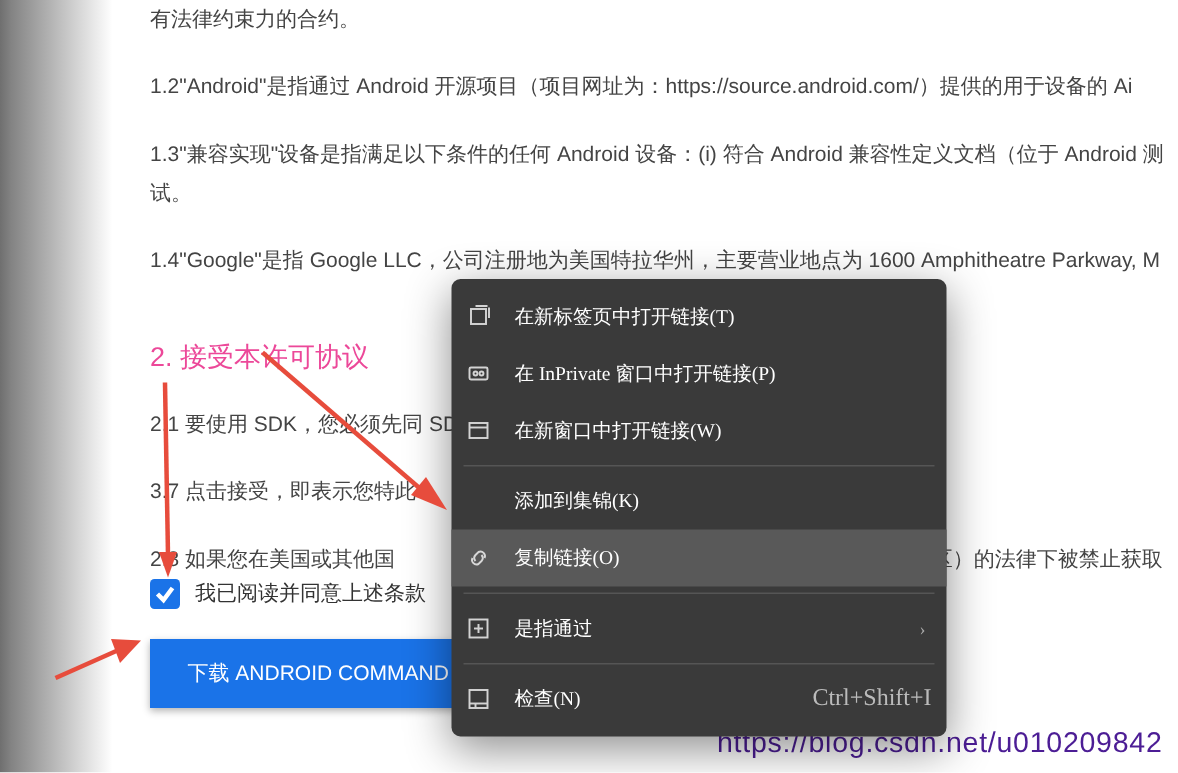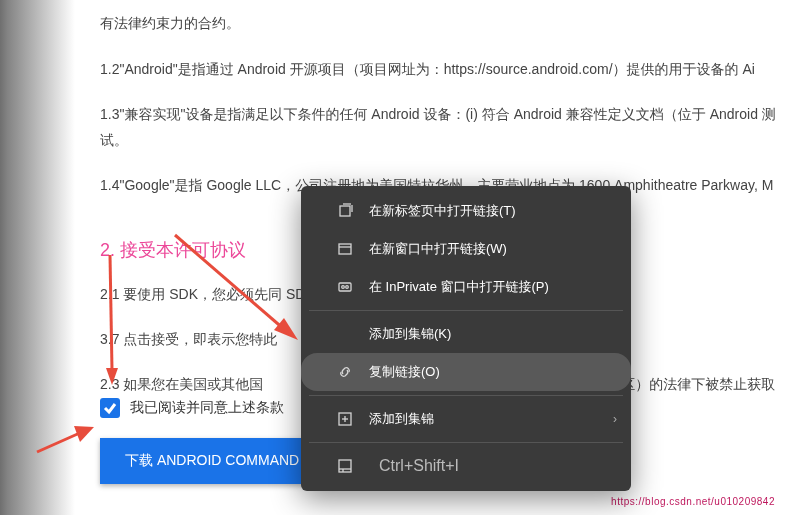--- a/index.html
+++ b/index.html
@@ -17,21 +17,21 @@
     }
     .content {
       position: absolute; left: 100px; top: 0; right: 0;
       padding-right: 0;
     }
     .para {
       font-size: 14px; color: #444; line-height: 1.8;
       margin-top: 20px; margin-bottom: 0;
       white-space: nowrap;
     }
-    .para:first-child { margin-top: 12px; font-family: Liberation Mono, monospace; }
+    .para:first-child { margin-top: 0; }
     .section-title {
       font-size: 18px; color: #ec4899; font-weight: 400;
       margin-top: 40px; margin-bottom: 20px;
     }
     .checkbox-row {
       display: flex; align-items: center; gap: 10px;
     }
     .checkbox {
       width: 20px; height: 20px; border-radius: 3px;
       background: #1a73e8; display: flex; align-items: center; justify-content: center;
@@ -43,39 +43,40 @@
       display: inline-block;
       margin-top: 20px;
       background: #1a73e8; color: #fff;
       font-size: 14px; font-weight: 500;
       padding: 14px 25px;
       border: none; cursor: pointer;
       box-shadow: 0 2px 5px rgba(0,0,0,0.3);
     }
     .watermark {
       position: absolute; right: 10px; bottom: 8px;
-      font-size: 10px; color: #be185d; letter-spacing: 0.5px;
+      font-size: 19px; color: #4c1d95; letter-spacing: 0.5px;
     }
     
     .ctx {
       position: absolute; left: 301px; top: 186px;
       width: 330px;
       background: #3a3a3a; color: #fff;
       border-radius: 6px;
       box-shadow: 0 8px 30px rgba(0,0,0,0.45);
       font-size: 13px;
       padding: 6px 0;
     }
     .ctx-item {
       display: flex; align-items: center;
-      padding: 10px 36px;
+      padding: 10px 10px;
       cursor: pointer;
       position: relative;
-    }
-    .ctx-item.highlight { background: #595959; border-radius: 16px; }
+      font-family: Liberation Serif, serif;
+    }
+    .ctx-item.highlight { background: #595959; }
     .ctx-icon {
       width: 16px; height: 16px; margin-right: 16px;
       display: flex; align-items: center; justify-content: center;
       opacity: 0.85; flex-shrink: 0;
     }
     .ctx-icon svg { width: 16px; height: 16px; fill: none; stroke: #eee; stroke-width: 1.3; }
     .ctx-spacer { width: 16px; margin-right: 16px; flex-shrink: 0; }
     .ctx-label { flex: 1; white-space: nowrap; }
     .ctx-short { color: #bbb; font-size: 16px; margin-left: 10px; }
     .ctx-sep { height: 1px; background: #555; margin: 4px 8px; }
@@ -132,36 +133,36 @@
           <rect x="3" y="3" width="10" height="10"></rect>
           <line x1="6" y1="1" x2="14" y2="1"></line>
           <line x1="15" y1="2" x2="15" y2="9"></line>
         </svg>
       </span>
       <span class="ctx-label">在新标签页中打开链接(T)</span>
     </div>
     <div class="ctx-item">
       <span class="ctx-icon">
         <svg viewBox="0 0 16 16">
-          <rect x="2" y="3" width="12" height="10"></rect>
-          <line x1="2" y1="6" x2="14" y2="6"></line>
-        </svg>
-      </span>
-      <span class="ctx-label">在新窗口中打开链接(W)</span>
-    </div>
-    <div class="ctx-item">
-      <span class="ctx-icon">
-        <svg viewBox="0 0 16 16">
           <rect x="2" y="4" width="12" height="8" rx="1"></rect>
           <circle cx="6" cy="8" r="1.3"></circle>
           <circle cx="10" cy="8" r="1.3"></circle>
         </svg>
       </span>
       <span class="ctx-label">在 InPrivate 窗口中打开链接(P)</span>
     </div>
+    <div class="ctx-item">
+      <span class="ctx-icon">
+        <svg viewBox="0 0 16 16">
+          <rect x="2" y="3" width="12" height="10"></rect>
+          <line x1="2" y1="6" x2="14" y2="6"></line>
+        </svg>
+      </span>
+      <span class="ctx-label">在新窗口中打开链接(W)</span>
+    </div>
     <div class="ctx-sep"></div>
     <div class="ctx-item">
       <span class="ctx-spacer"></span>
       <span class="ctx-label">添加到集锦(K)</span>
     </div>
     <div class="ctx-item highlight">
       <span class="ctx-icon">
         <svg viewBox="0 0 16 16">
           <path d="M6 10 a3 3 0 0 1 0-4 l2-2 a3 3 0 0 1 4 4"></path>
           <path d="M10 6 a3 3 0 0 1 0 4 l-2 2 a3 3 0 0 1-4-4"></path>
@@ -171,32 +172,33 @@
     </div>
     <div class="ctx-sep"></div>
     <div class="ctx-item">
       <span class="ctx-icon">
         <svg viewBox="0 0 16 16">
           <rect x="2" y="2" width="12" height="12"></rect>
           <line x1="8" y1="5" x2="8" y2="11"></line>
           <line x1="5" y1="8" x2="11" y2="8"></line>
         </svg>
       </span>
-      <span class="ctx-label">添加到集锦</span>
+      <span class="ctx-label">是指通过</span>
       <span class="ctx-chev">›</span>
     </div>
     <div class="ctx-sep"></div>
     <div class="ctx-item">
       <span class="ctx-icon">
         <svg viewBox="0 0 16 16">
           <rect x="2" y="2" width="12" height="12"></rect>
           <line x1="2" y1="11" x2="14" y2="11"></line>
           <line x1="6" y1="11" x2="6" y2="14"></line>
         </svg>
       </span>
+      <span class="ctx-label">检查(N)</span>
       <span class="ctx-short">Ctrl+Shift+I</span>
     </div>
   </div>
 
 <div class="arrow" style="left:60px;top:250px">
   <svg width="60" height="140">
     <line class="arrow-line" x1="50" y1="5" x2="52" y2="120"></line>
     <polygon class="arrow-head" points="52,135 46,118 58,118"></polygon>
   </svg>
 </div>

